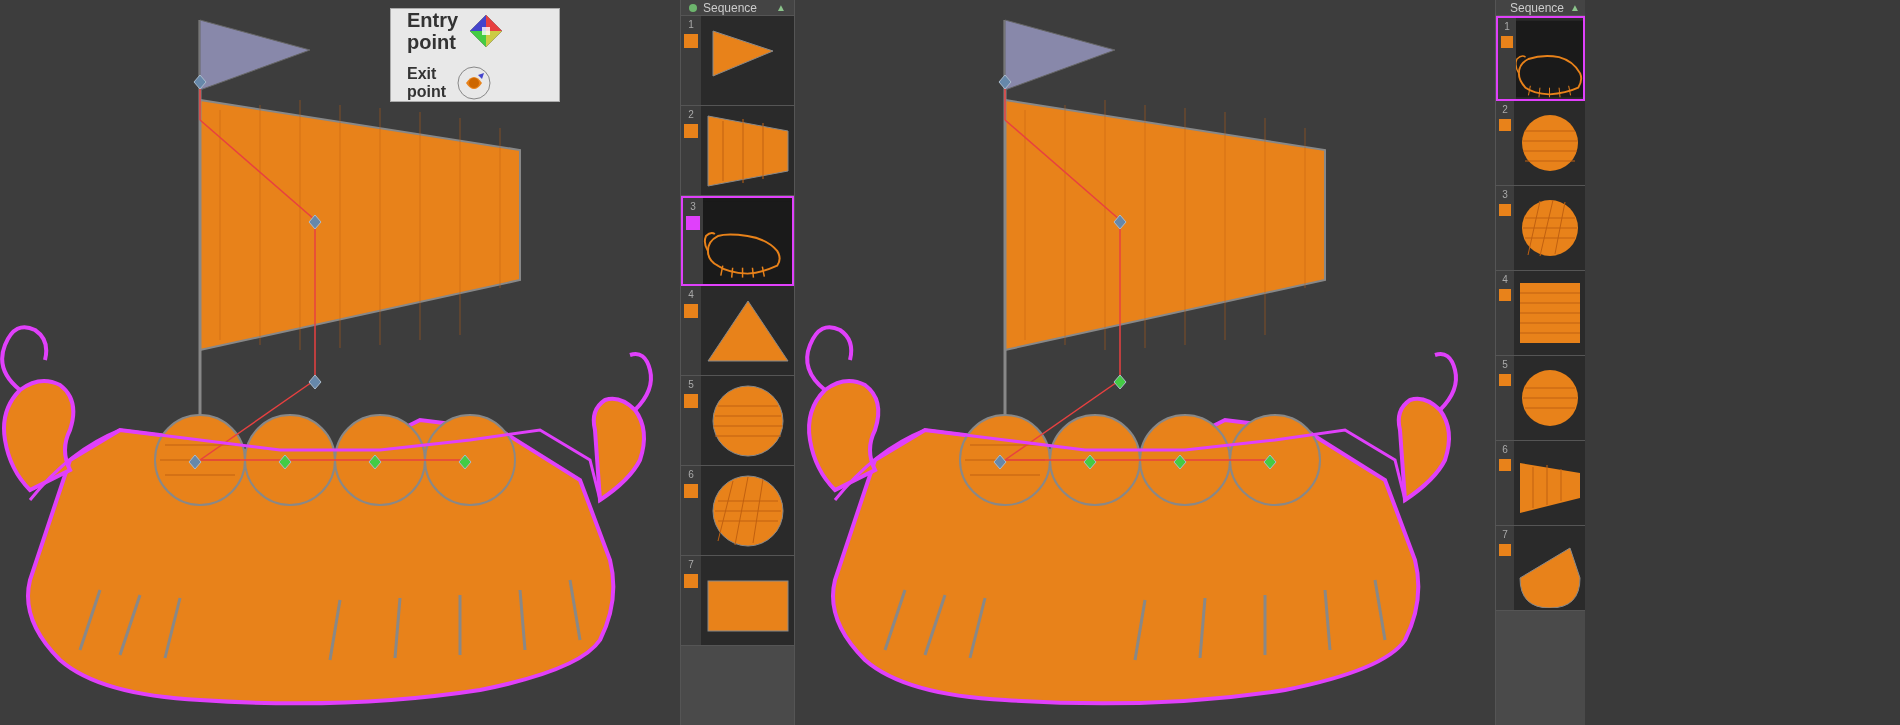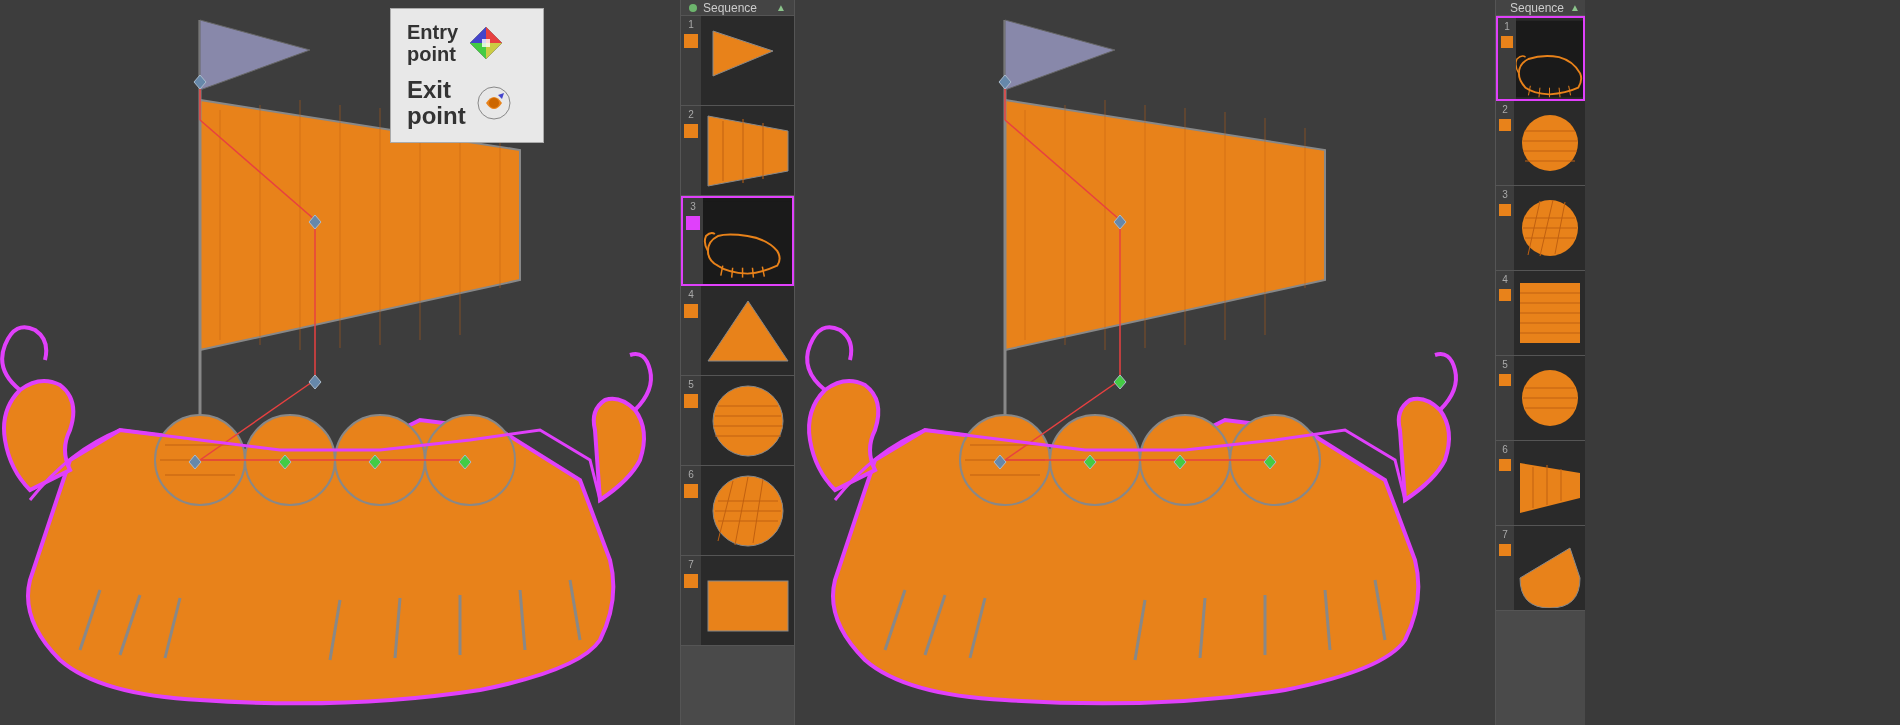--- a/index.html
+++ b/index.html
@@ -111,22 +111,22 @@
       position: relative;
     }
 
     
     .entry-exit-popup {
       position: absolute;
       top: 8px;
       left: 390px;
       background: #e8e8e8;
       border: 1px solid #aaa;
-      padding: 12px 16px;
-      width: 154px;
+      padding: 0 16px;
+      width: 170px;
       z-index: 10;
     }
 
     .entry-row {
       display: flex;
       align-items: center;
       gap: 10px;
       margin-bottom: 12px;
     }
 
@@ -213,21 +213,21 @@
       <svg class="entry-icon" viewBox="0 0 36 36">
         <polygon points="18,2 34,18 18,34 2,18" fill="none" stroke="#888" stroke-width="1"></polygon>
         <polygon points="18,2 34,18 18,18" fill="#e84040"></polygon>
         <polygon points="18,2 2,18 18,18" fill="#4444cc"></polygon>
         <polygon points="2,18 18,34 18,18" fill="#44cc44"></polygon>
         <polygon points="18,34 34,18 18,18" fill="#cccc44"></polygon>
         <rect x="14" y="14" width="8" height="8" fill="white" opacity="0.8"></rect>
       </svg>
     </div>
     <div class="exit-row">
-      <div class="exit-label" style="white-space:pre-line; font-size:24px; font-weight:bold; color:#333;">Exit
+      <div class="exit-label" style="white-space:pre-line; font-size:16px; font-weight:bold; color:#333;">Exit
 point</div>
 
       <svg class="exit-icon" viewBox="0 0 36 36">
         <circle cx="18" cy="18" r="16" fill="none" stroke="#888" stroke-width="1"></circle>
         <path d="M10,18 Q18,6 26,18 Q18,30 10,18 Z" fill="#e8821a"></path>
         <circle cx="18" cy="18" r="5" fill="#cc6600"></circle>
         <path d="M22,10 L28,8 L26,14 Z" fill="#4444cc"></path>
       </svg>
     </div>
   </div>

